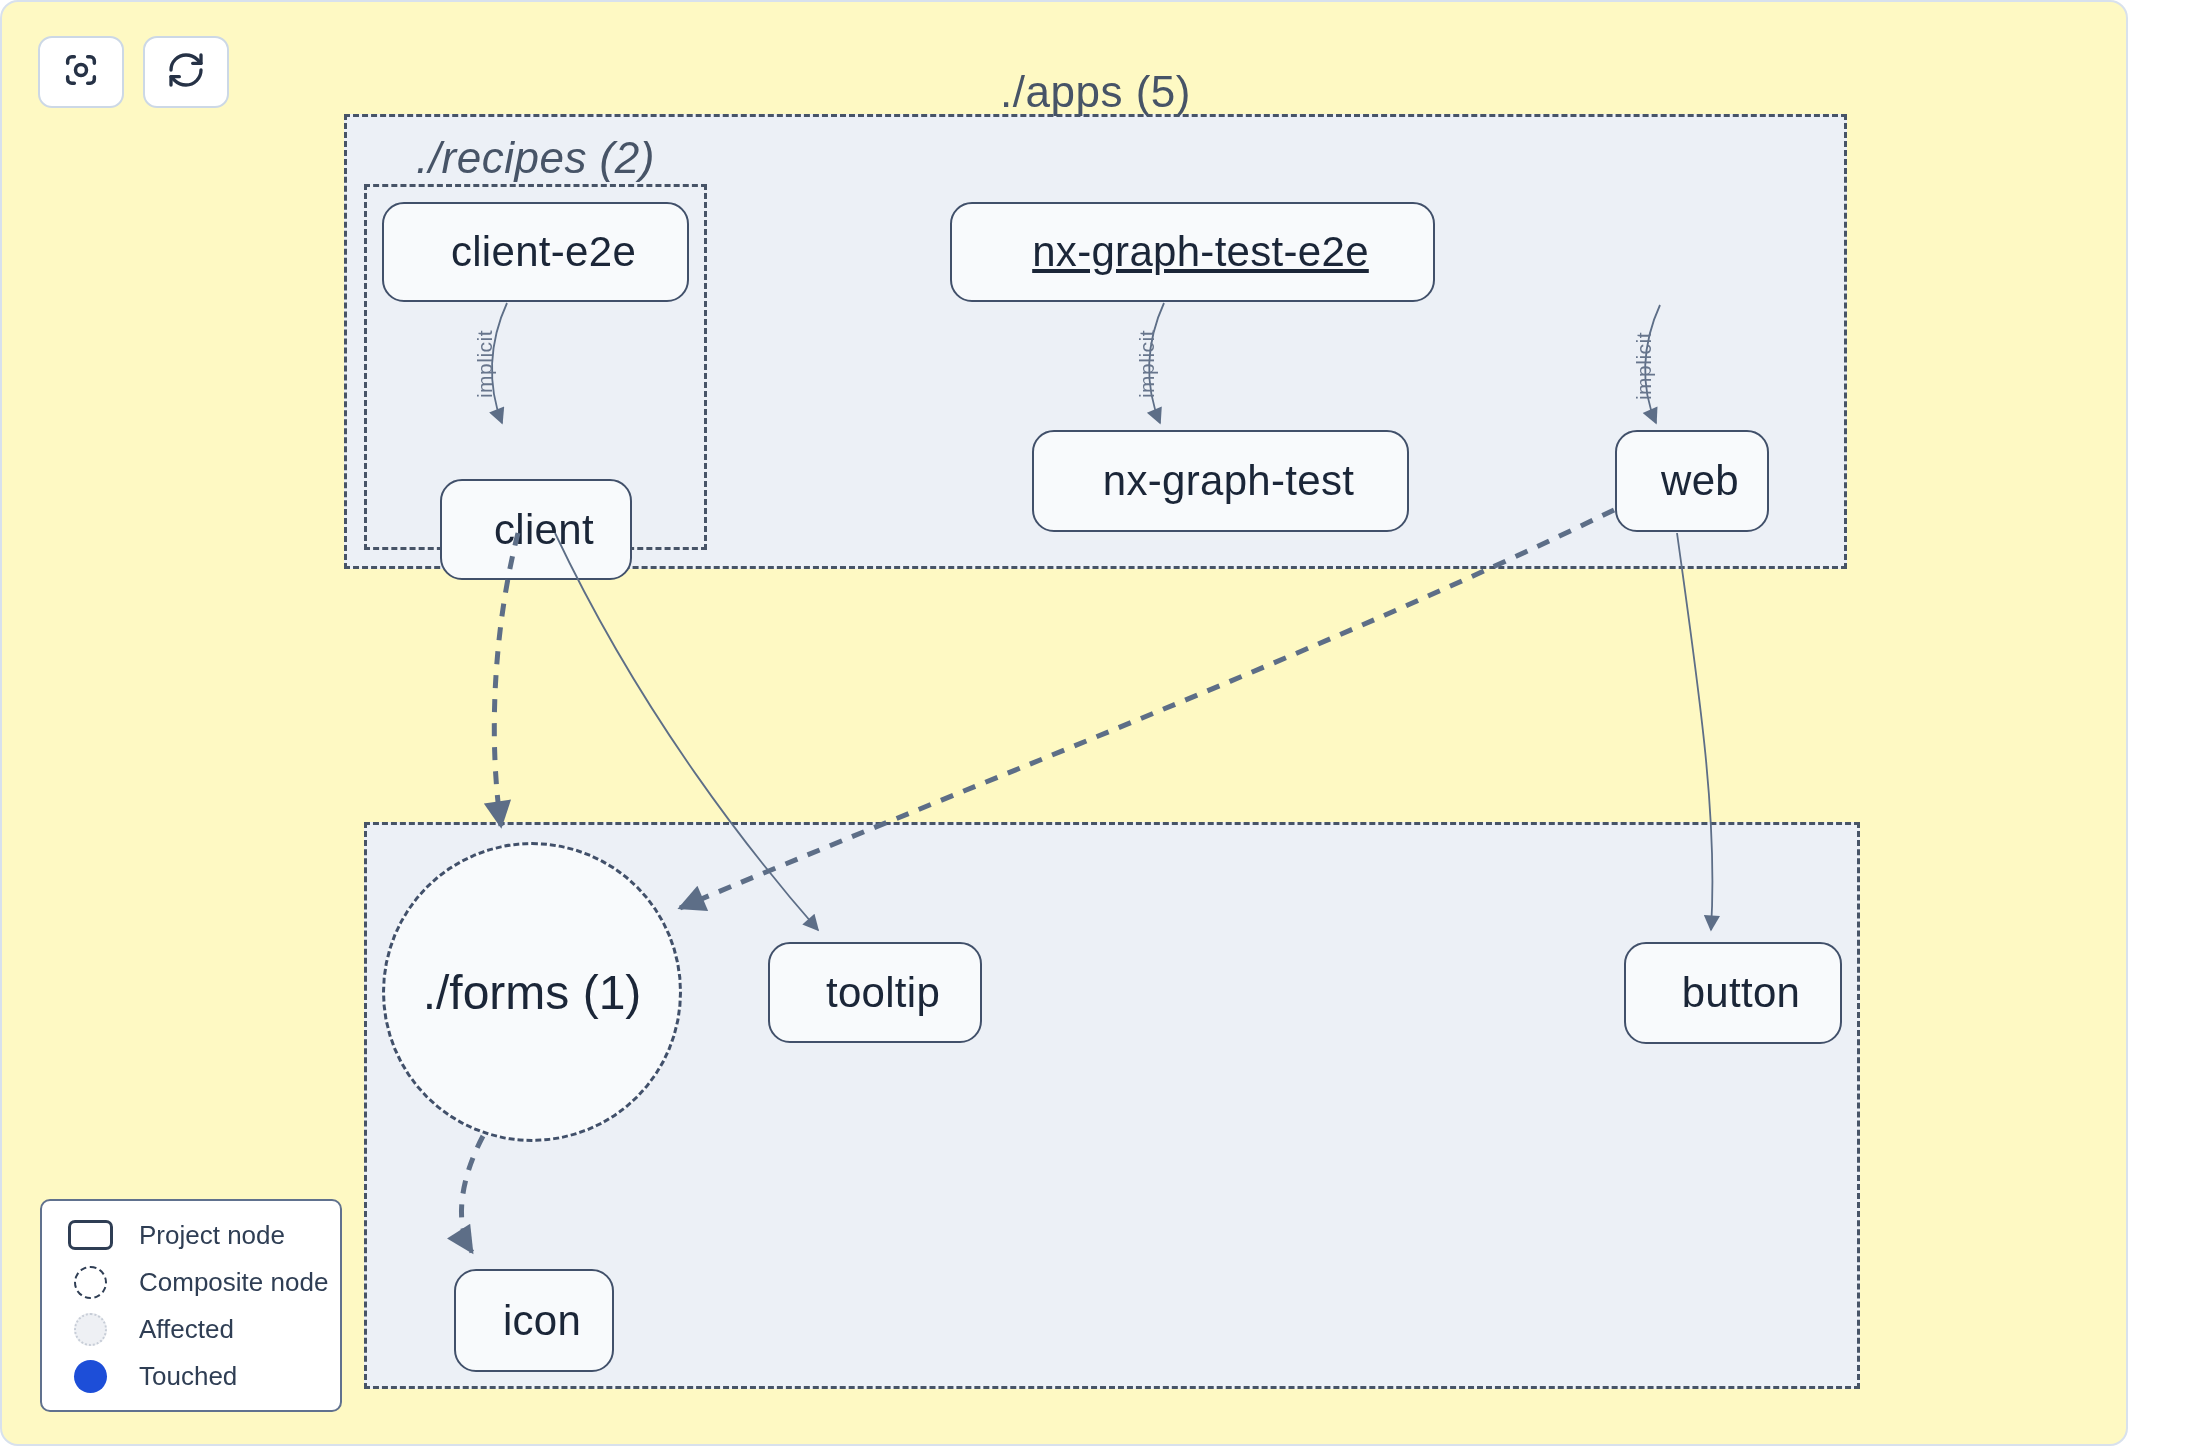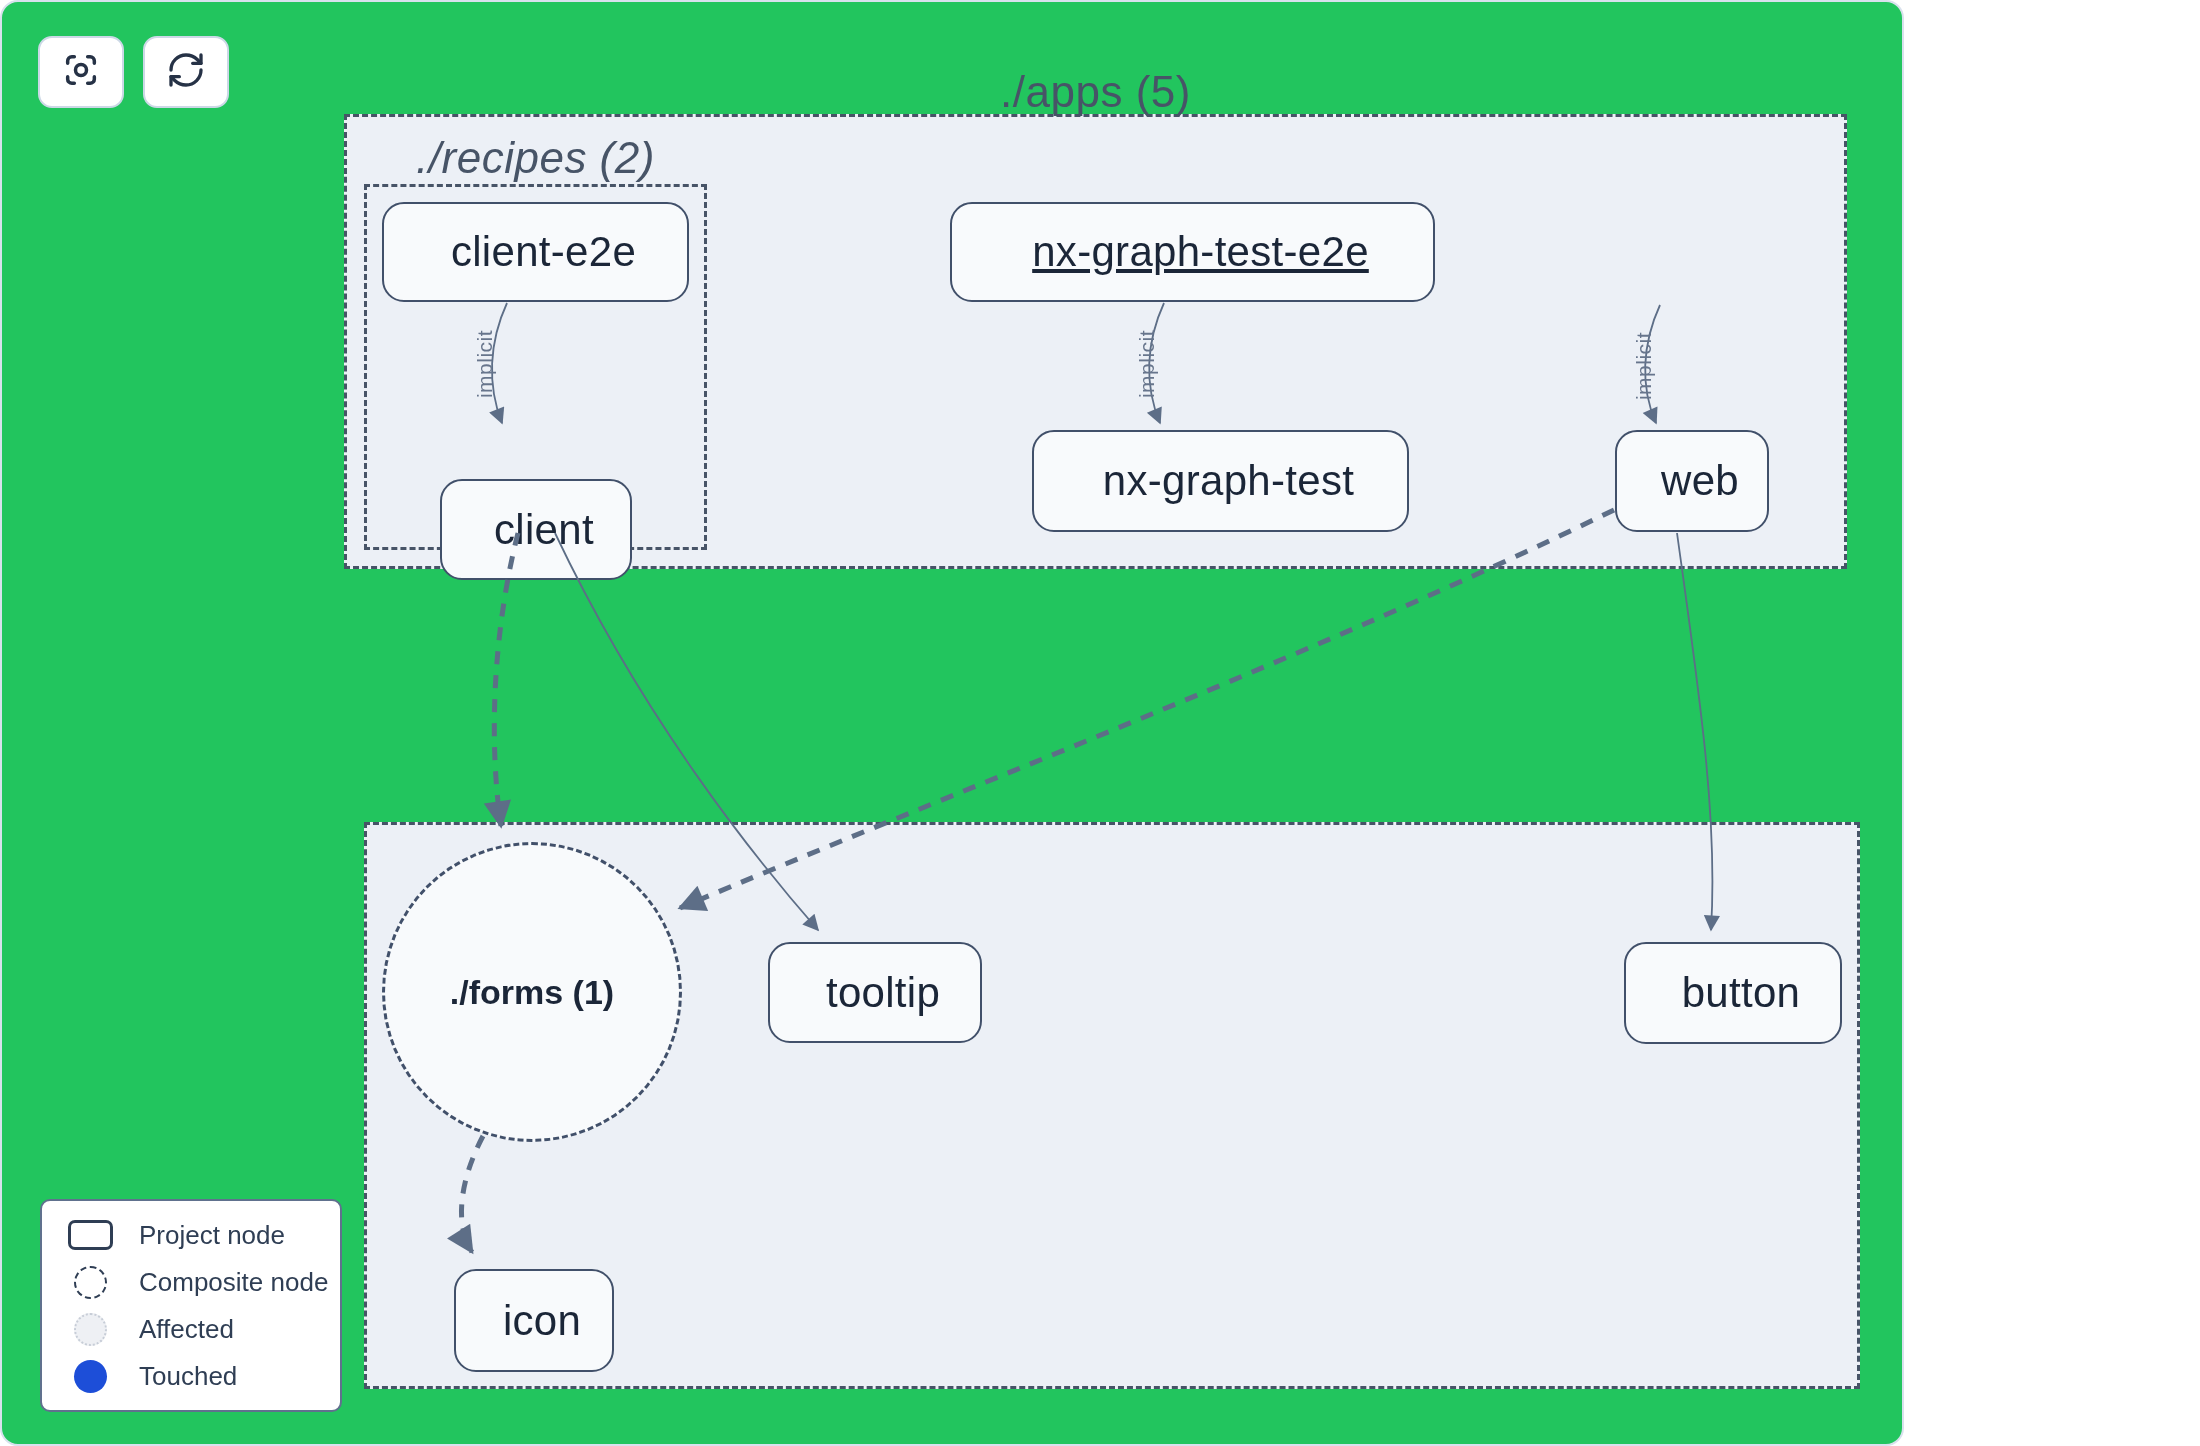--- a/index.html
+++ b/index.html
@@ -1,18 +1,18 @@
 <!DOCTYPE html>
 <html><head>
 <meta charset="utf-8">
 <style>
   html,body { margin:0; padding:0; background:#ffffff; }
   .canvas {
-    position:relative; width:1904px; height:1446px; box-sizing:border-box;
-    background:#22c55e; border:2px solid #d8e1ed; border-radius:18px; overflow:hidden;
+    position:relative; width:2128px; height:1446px; box-sizing:border-box;
+    background:#fef9c3; border:2px solid #d8e1ed; border-radius:18px; overflow:hidden;
     font-family:"Liberation Sans", sans-serif;
   }
 
   
   .toolbar { position:absolute; left:36px; top:34px; display:flex; gap:19px; z-index:6; }
   .tool-btn {
     width:82px; height:68px; background:#ffffff; border:2px solid #ccd8e6; border-radius:14px;
     display:flex; align-items:center; justify-content:center; cursor:pointer;
   }
   .tool-btn svg { width:40px; height:40px; }
@@ -46,21 +46,21 @@
   #n-nx-graph-test     { left:1030px; top:428px;  width:377px; height:102px; }
   #n-web               { left:1613px; top:428px;  width:154px; height:102px; }
   #n-tooltip           { left:766px;  top:940px;  width:214px; height:101px; }
   #n-button            { left:1622px; top:940px;  width:218px; height:102px; }
   #n-icon              { left:452px;  top:1267px; width:160px; height:103px; }
 
   .composite {
     position:absolute; left:380px; top:840px; width:300px; height:300px; box-sizing:border-box;
     border-radius:50%; border:3px dashed #41506a; background:#f8fafc;
     display:flex; align-items:center; justify-content:center;
-    font-size:34px; color:#1b2638; z-index:4; cursor:pointer;font-weight:bold;
+    font-size:48px; color:#1b2638; z-index:4; cursor:pointer;
   }
 
   
   .edges { position:absolute; left:0; top:0; z-index:5; pointer-events:none; }
   .e { fill:none; stroke:#5d6e87; }
   .e.thin  { stroke-width:1.8px; }
   .e.thick { stroke-width:5px; stroke-dasharray:13 11; }
   .edge-label { fill:#67758c; font-size:21px; letter-spacing:0.5px; font-family:"Liberation Sans", sans-serif; }
 
   

